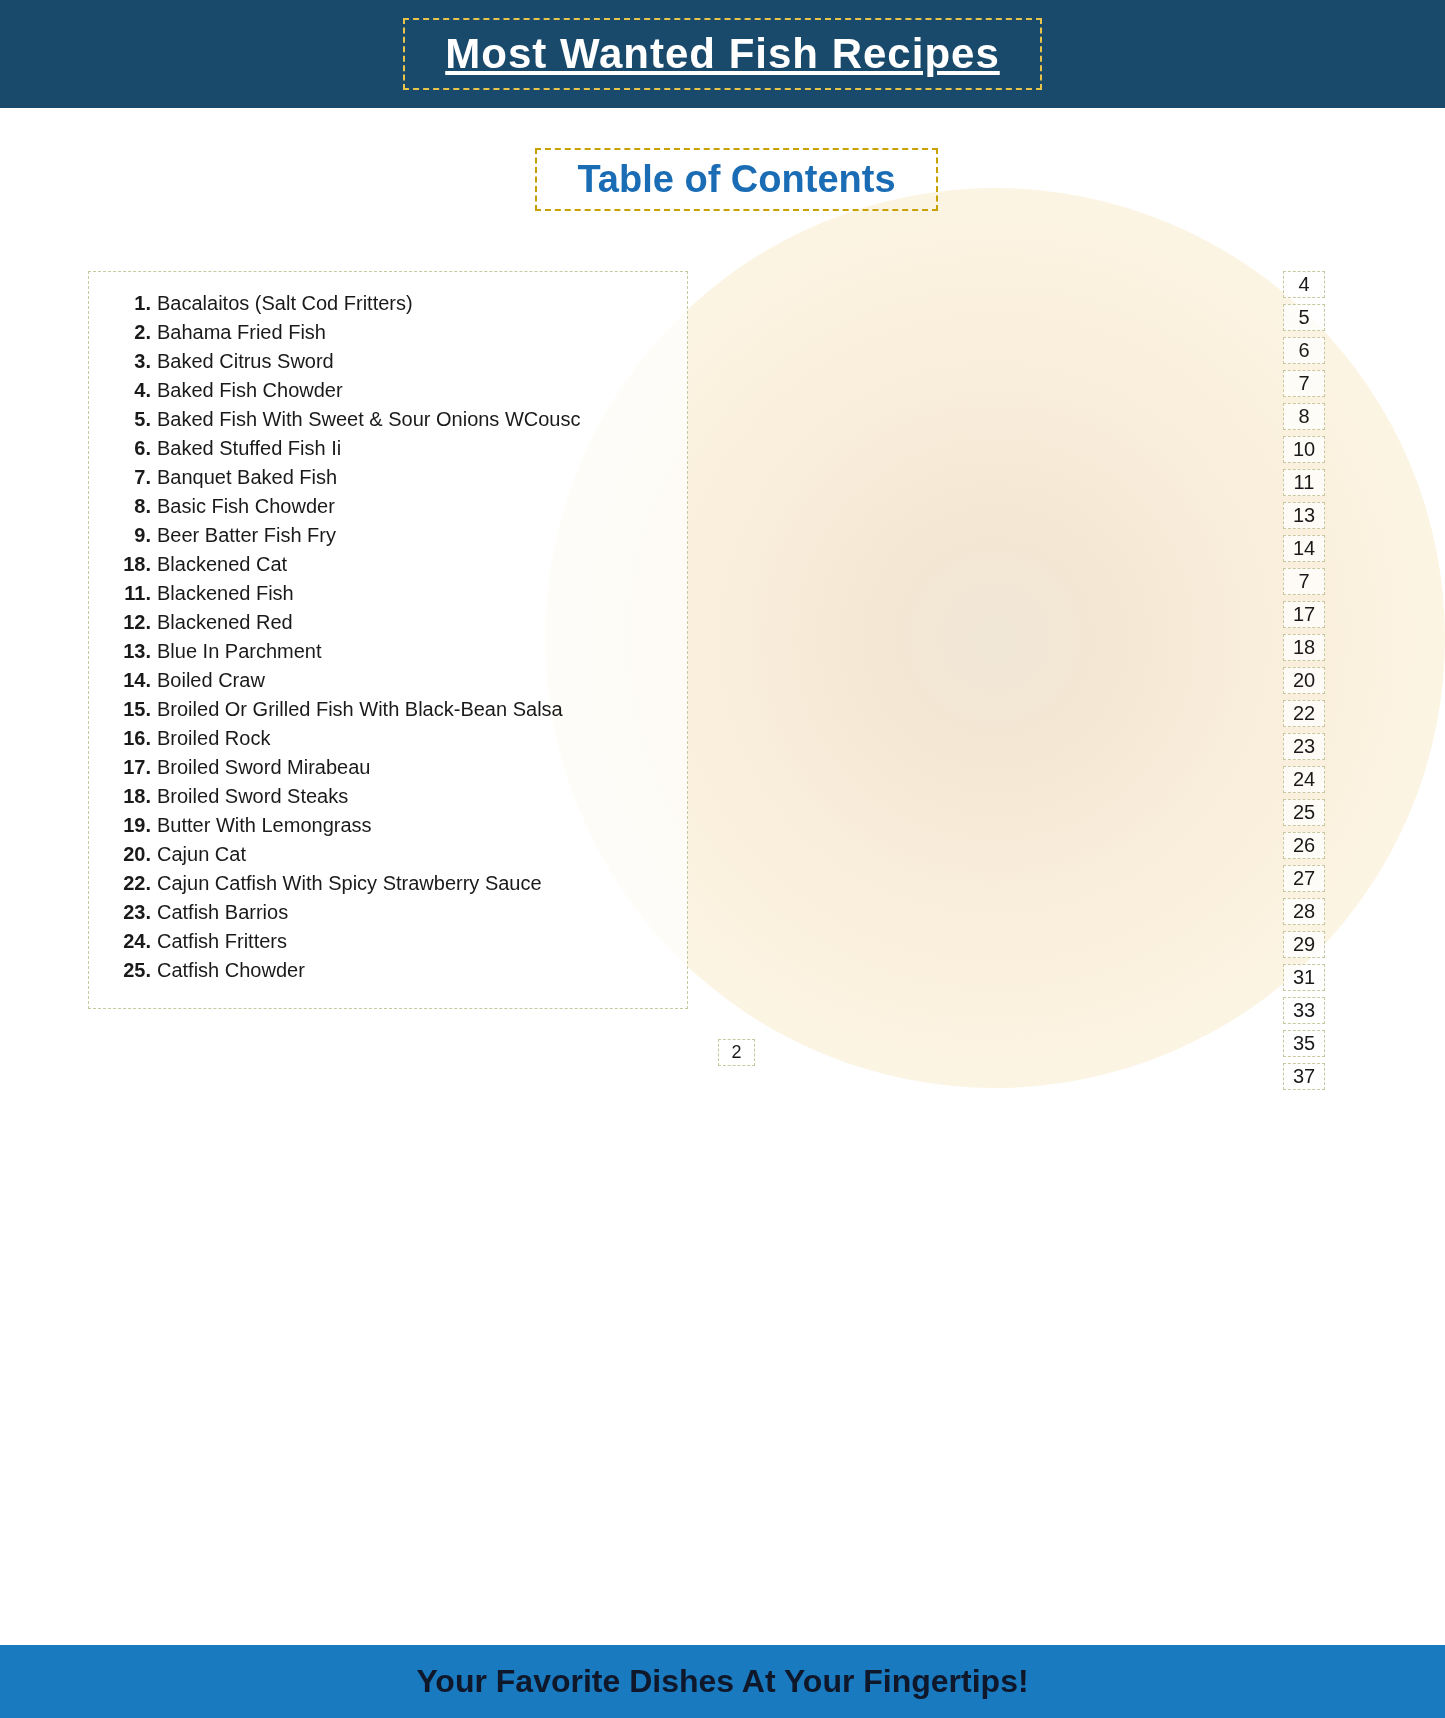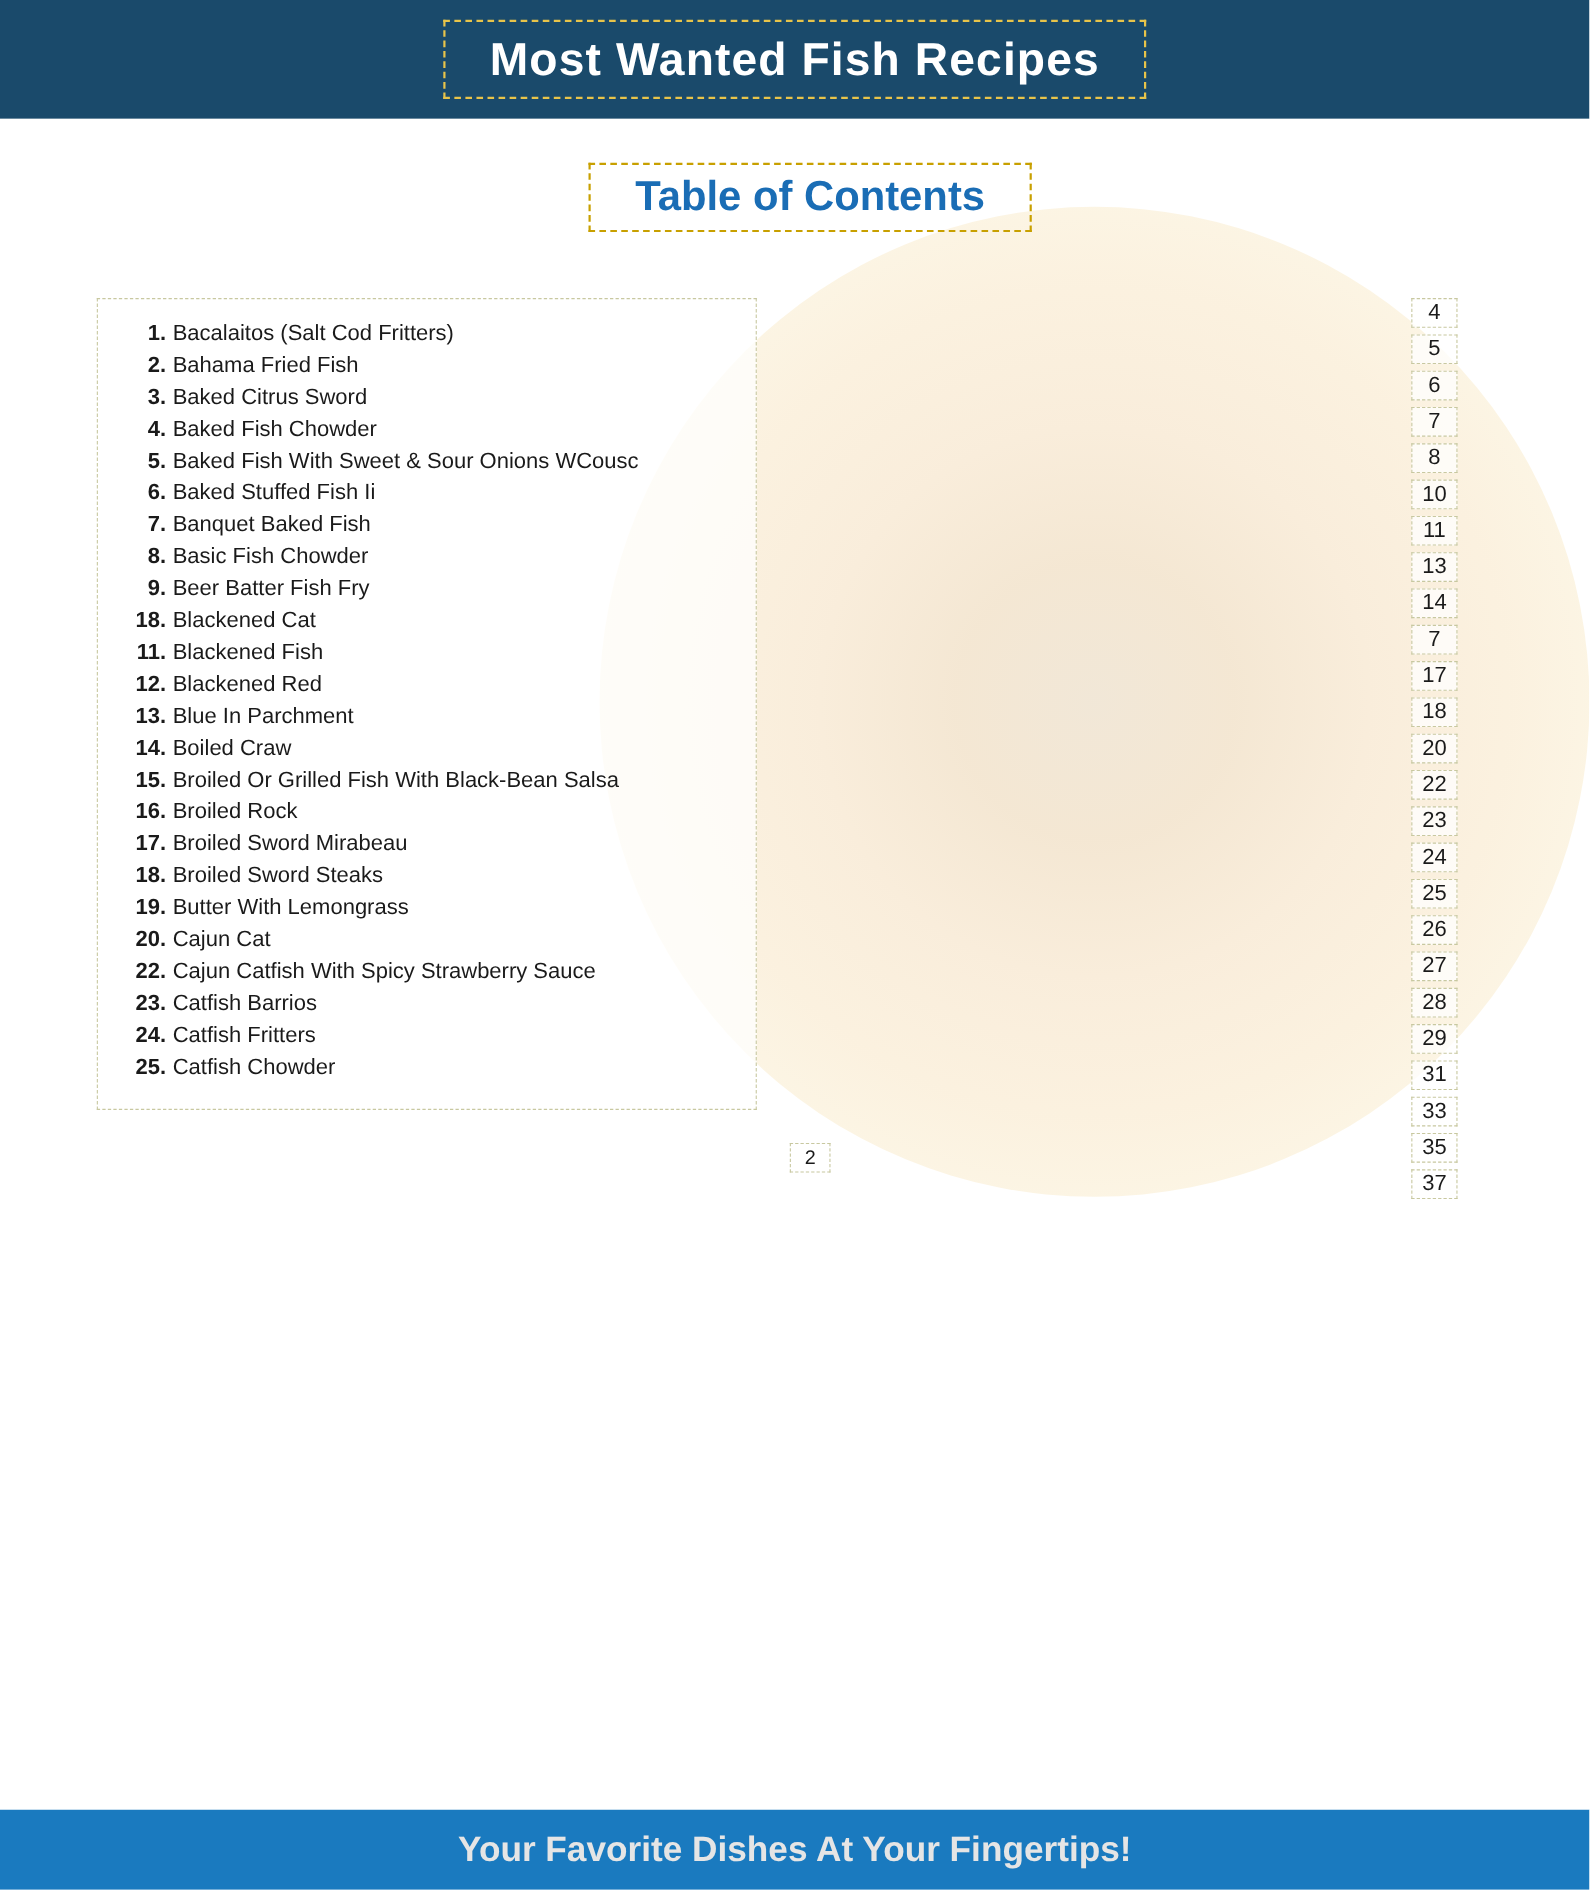--- a/index.html
+++ b/index.html
@@ -23,20 +23,21 @@
     }
     .header-title-box {
       border: 2px dashed #e8c44a;
       padding: 10px 40px;
     }
     .header-title {
       color: #ffffff;
       font-size: 42px;
       font-weight: bold;
       letter-spacing: 1px;
+      text-decoration: underline;
     }
 
     
     .main-content {
       flex: 1;
       position: relative;
       padding: 40px 60px;
       background: #ffffff;
       overflow: hidden;
     }
@@ -156,21 +157,21 @@
     .footer {
       background-color: #1a7abf;
       padding: 18px 60px;
       display: flex;
       justify-content: center;
       align-items: center;
       margin-top: auto;
     }
 
     .footer-text {
-      color: #e5e5e5;
+      color: #0f172a;
       font-size: 32px;
       font-weight: bold;
     }
 
     
     .spacer {
       flex: 1;
       min-height: 200px;
     }
   </style>

